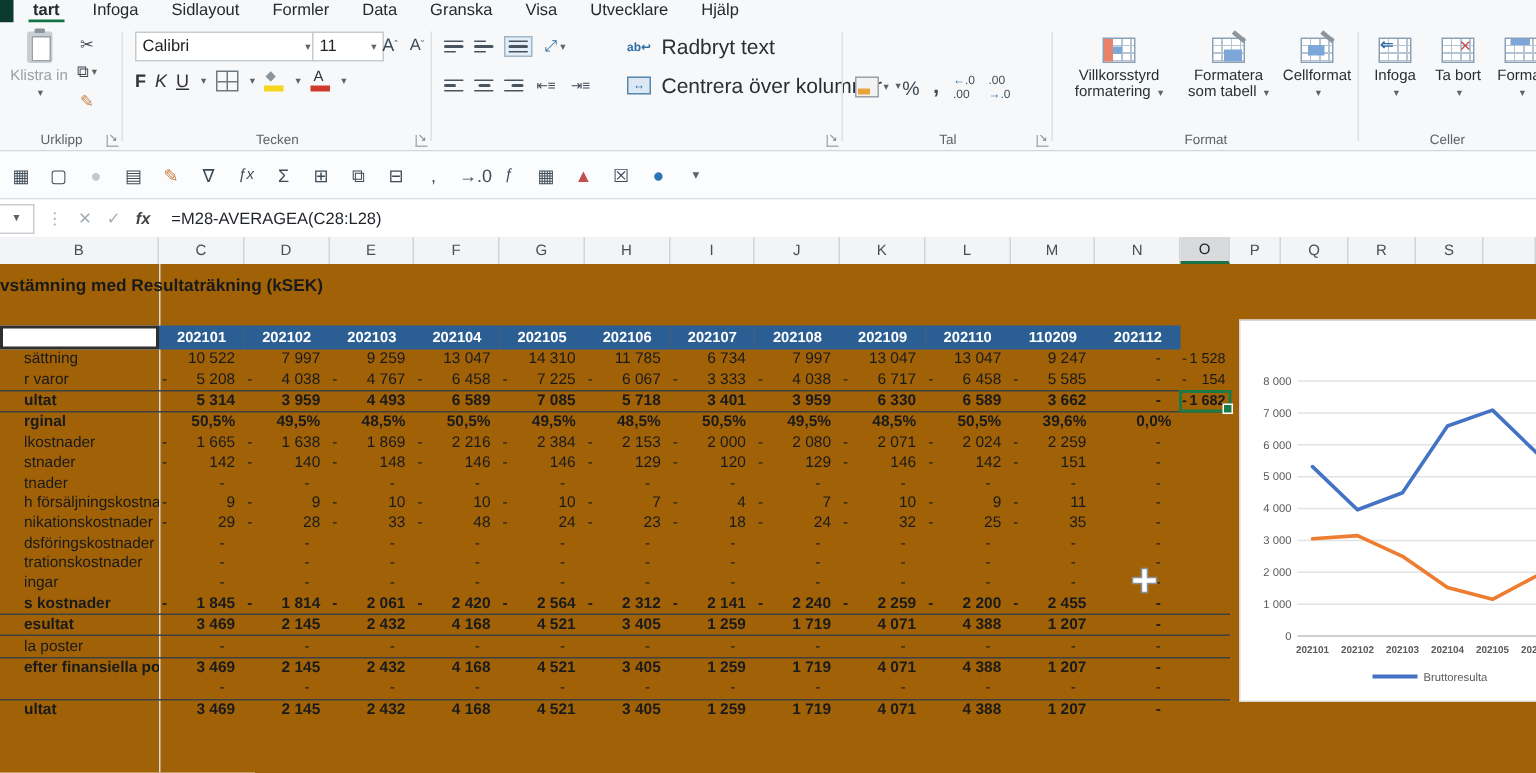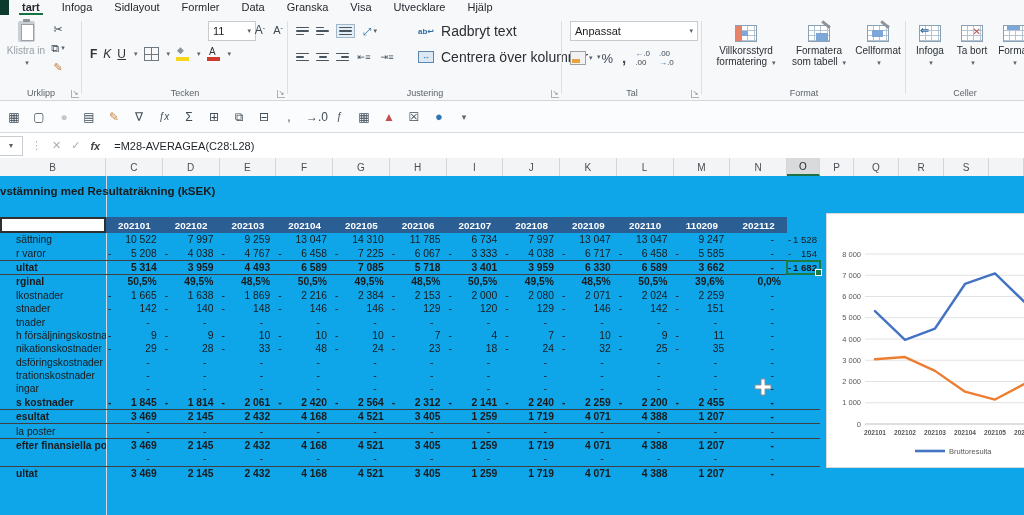--- a/index.html
+++ b/index.html
@@ -85,21 +85,21 @@
   .namebox{width:22px;height:18px;border:1px solid #c9cdd1;border-left:none;display:flex;align-items:center;justify-content:center;color:#5c6268;font-size:7px;margin-right:8px;}
   .fbar .dots{color:#aab1b7;margin-right:10px;}
   .fbtn{color:#a6adb3;margin-right:10px;font-size:11px;}
   .fx{font-style:italic;color:#444;font-weight:700;margin-right:14px;}
   .formulatext{color:#1f2328;font-size:11px;}
   
   .colheads{position:absolute;left:0;top:158px;width:1024px;height:18px;background:#f2f4f6;border-bottom:1px solid #c6cacd;display:flex;}
   .colh{height:100%;border-right:1px solid #d2d6d9;box-sizing:border-box;display:flex;align-items:center;justify-content:center;font-size:10px;color:#474e55;}
   .colh.sel{background:#d8dadc;border-bottom:2px solid #1e7145;color:#1f2428;}
   
-  .sheet{position:absolute;left:0;top:176px;width:1024px;height:339px;background:#0ea5e9;}
+  .sheet{position:absolute;left:0;top:176px;width:1024px;height:339px;background:#a16207;}
   .bline{position:absolute;left:106px;top:0;bottom:0;width:1px;background:#d7dadd;}
   .stitle{position:absolute;left:0;top:9px;font-size:11.5px;font-weight:700;color:#1a1a1a;white-space:nowrap;}
   .tbl{position:absolute;left:0;top:41px;width:820px;}
   .hrow{display:grid;grid-template-columns:106px repeat(12,56.75px) 33px;height:16px;}
   .hrow .bcell{background:#fff;border:2px solid #2f2f2f;box-sizing:border-box;}
   .hrow .mh{background:#2b5f94;color:#fff;font-size:9.8px;font-weight:700;display:flex;align-items:center;justify-content:center;}
   .row{display:grid;grid-template-columns:106px repeat(12,56.75px) 33px;height:13.4px;align-items:center;font-size:10.3px;color:#1a1a1a;}
   .row.b{font-weight:700;}
   .row.bt{border-top:1px solid #404040;}
   .row.bb{border-bottom:1px solid #404040;}
@@ -147,20 +147,24 @@
         <span class="mini scissors">✂</span>
         <span class="mini copyic">⧉<span class="chev">▾</span></span>
         <span class="mini painter">✎</span>
       </div>
       <div class="glabel">Urklipp</div>
       <div class="glaunch">↘</div>
       <div class="gsep" style="left:81px;"></div>
     </div>
 
     <div class="group" style="left:82px;width:206px;">
+      <div class="ddbox" style="position:absolute;left:8px;top:6px;width:112px;">
+        <span>Calibri</span>
+          <span class="chev">▾</span>
+      </div>
       <div class="ddbox" style="position:absolute;left:126px;top:6px;width:38px;">
         <span>11</span>
           <span class="chev">▾</span>
       </div>
       <span class="mini" style="position:absolute;left:170px;top:7px;font-size:12px;">A<sup style="font-size:7px;">ˆ</sup></span>
       <span class="mini" style="position:absolute;left:188px;top:7px;font-size:11px;">A<sup style="font-size:7px;">ˇ</sup></span>
       <div class="fkurow">
         <span class="fico" style="font-weight:700;">F</span>
         <span class="fico" style="font-style:italic;">K</span>
         <span class="fico" style="text-decoration:underline;">U</span>
@@ -219,30 +223,25 @@
       </div>
       <div class="alrow" style="position:absolute;left:130px;top:8px;">
         <span class="wrapic">ab↩</span>
         <span class="alignlabel">Radbryt text</span>
       </div>
       <div class="alrow" style="position:absolute;left:130px;top:34px;">
         <span class="mergic">↔</span>
         <span class="alignlabel">Centrera över kolumner</span>
         <span class="chev">▾</span>
       </div>
-      <div class="glabel">Justering</div>
       <div class="glaunch">↘</div>
       <div class="gsep" style="left:273px;"></div>
     </div>
 
     <div class="group" style="left:562px;width:140px;">
-      <div class="ddbox" style="position:absolute;left:8px;top:6px;width:118px;">
-        <span>Anpassat</span>
-          <span class="chev">▾</span>
-      </div>
       <div class="alrow" style="position:absolute;left:8px;top:34px;gap:9px;">
         <span class="kric"></span>
           <span class="chev" style="margin-left:-6px;">▾</span>
         <span class="pct">%</span>
         <span class="commaic">,</span>
         <span class="decic"><i>←</i>.0<br>.00</span>
         <span class="decic">.00<br><i>→</i>.0</span>
       </div>
       <div class="glabel">Tal</div>
       <div class="glaunch">↘</div>

